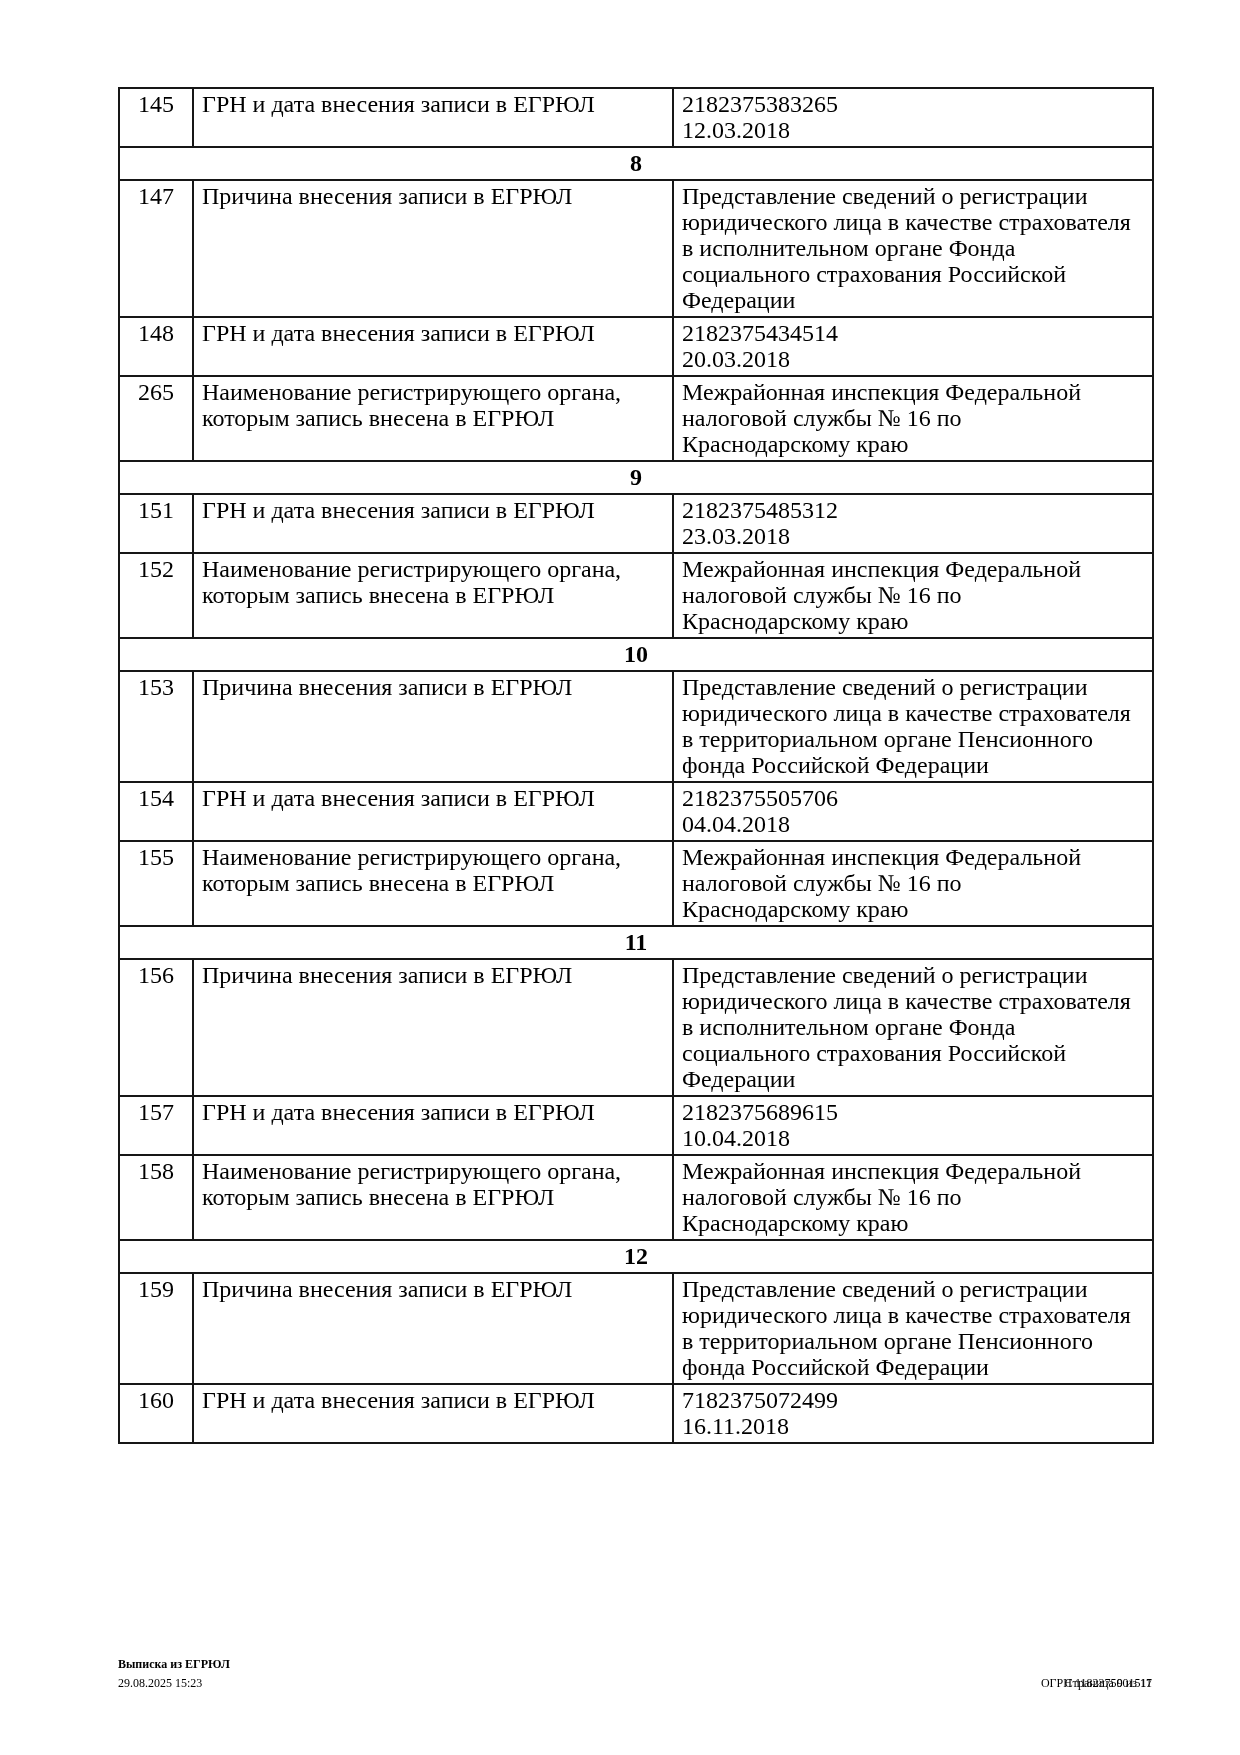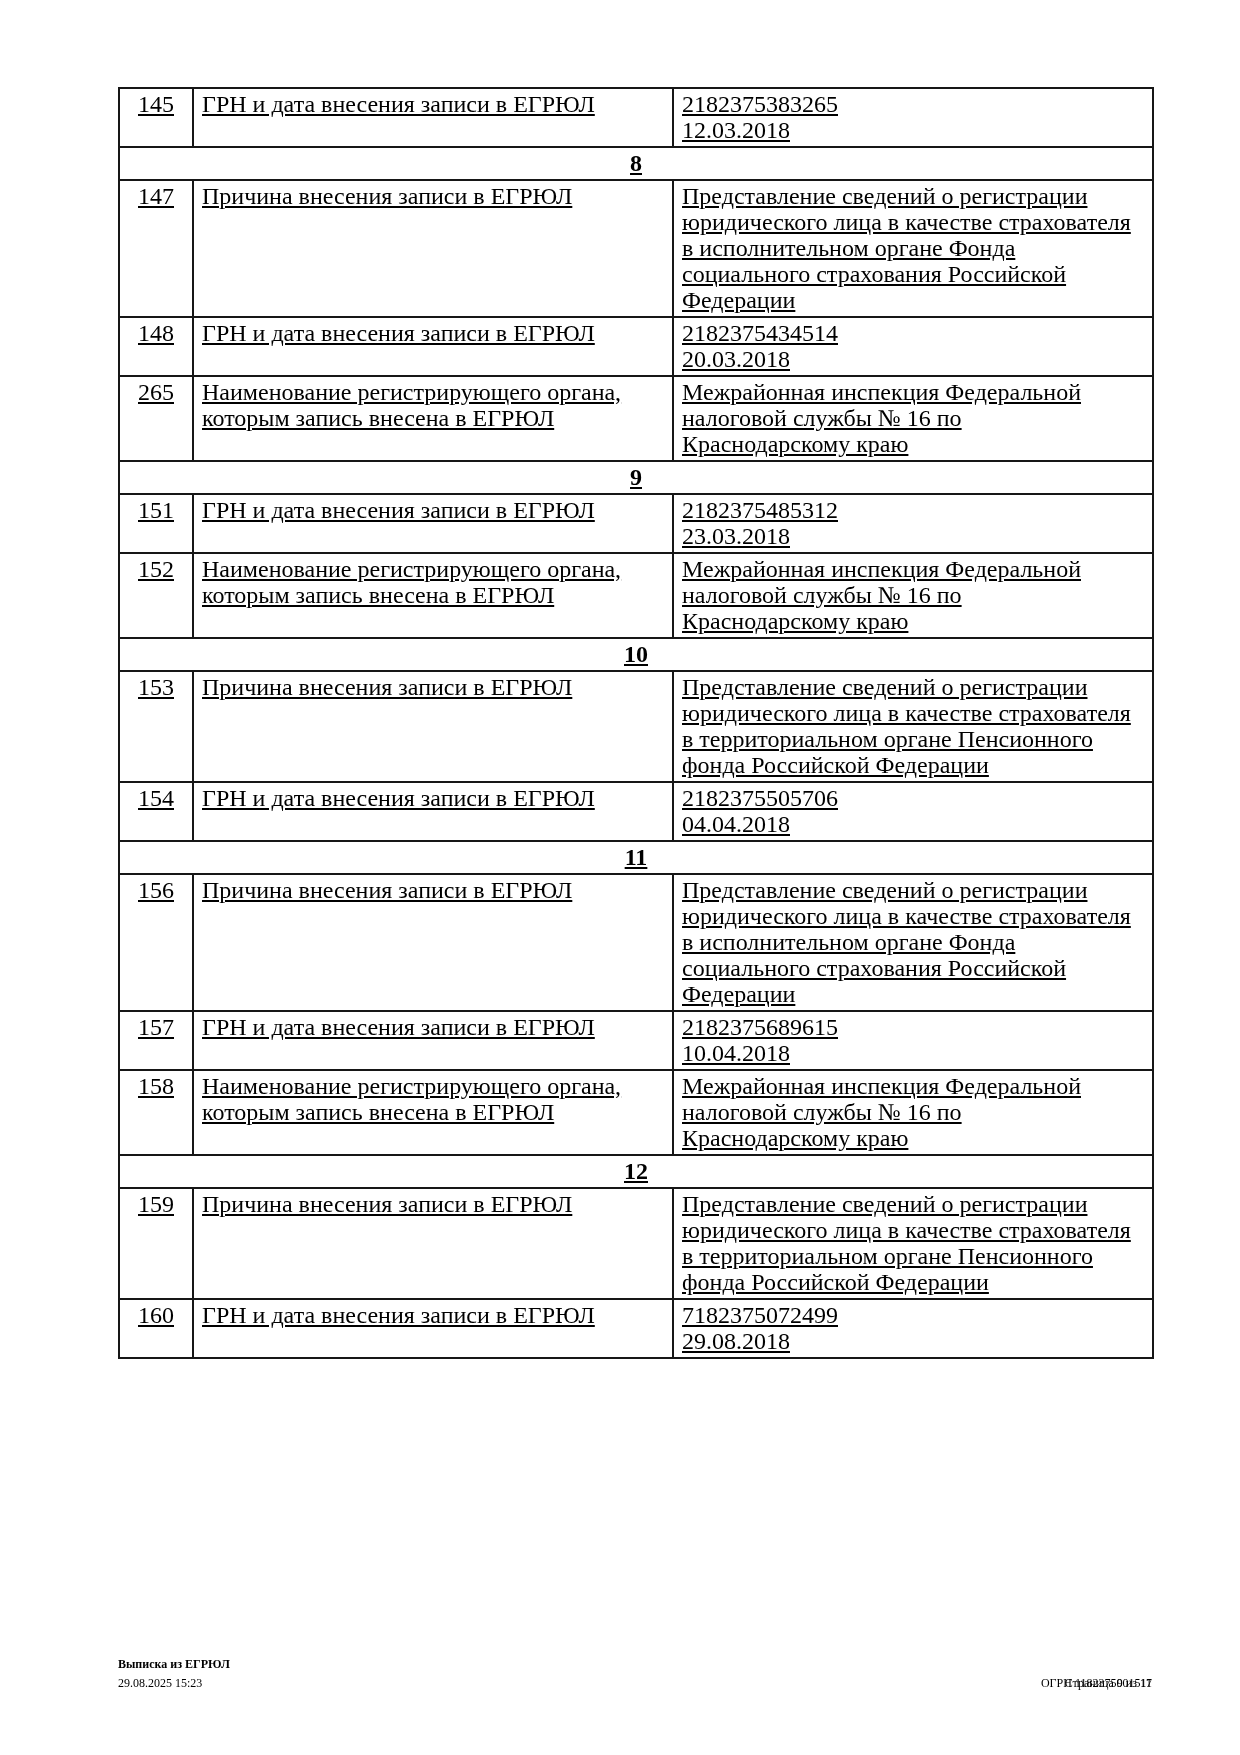--- a/index.html
+++ b/index.html
@@ -18,21 +18,20 @@
   .table-wrap {
     position: absolute;
     left: 118px;
     top: 87px;
     width: 1034px;
   }
   table.records {
     border-collapse: collapse;
     table-layout: fixed;
     width: 100%;
-    text-decoration: underline;
   }
   table.records td {
     border: 2px solid #161616;
     vertical-align: top;
     font-size: 24px;
     line-height: 26px;
     padding: 2px 8px 3px 8px;
     white-space: pre-line;
     overflow: hidden;
   }
@@ -134,20 +133,28 @@
 в территориальном органе Пенсионного
 фонда Российской Федерации</td>
         </tr>
         <tr>
           <td class="cell-num">154</td>
           <td class="cell-label">ГРН и дата внесения записи в ЕГРЮЛ</td>
           <td class="cell-value">2182375505706
 04.04.2018</td>
         </tr>
         <tr>
+          <td class="cell-num">155</td>
+          <td class="cell-label">Наименование регистрирующего органа,
+которым запись внесена в ЕГРЮЛ</td>
+          <td class="cell-value">Межрайонная инспекция Федеральной
+налоговой службы № 16 по
+Краснодарскому краю</td>
+        </tr>
+        <tr>
           <td colspan="3" class="cell-section">11</td>
         </tr>
         <tr>
           <td class="cell-num">156</td>
           <td class="cell-label">Причина внесения записи в ЕГРЮЛ</td>
           <td class="cell-value">Представление сведений о регистрации
 юридического лица в качестве страхователя
 в исполнительном органе Фонда
 социального страхования Российской
 Федерации</td>
@@ -174,21 +181,21 @@
           <td class="cell-label">Причина внесения записи в ЕГРЮЛ</td>
           <td class="cell-value">Представление сведений о регистрации
 юридического лица в качестве страхователя
 в территориальном органе Пенсионного
 фонда Российской Федерации</td>
         </tr>
         <tr>
           <td class="cell-num">160</td>
           <td class="cell-label">ГРН и дата внесения записи в ЕГРЮЛ</td>
           <td class="cell-value">7182375072499
-29.08.2018</td>
+16.11.2018</td>
         </tr>
       </tbody>
   </table>
 </div>
 
 <div class="footer">
   <div class="f-left">
     <div class="f-title">Выписка из ЕГРЮЛ</div>
     <div class="f-dt">29.08.2025 15:23</div>
   </div>

